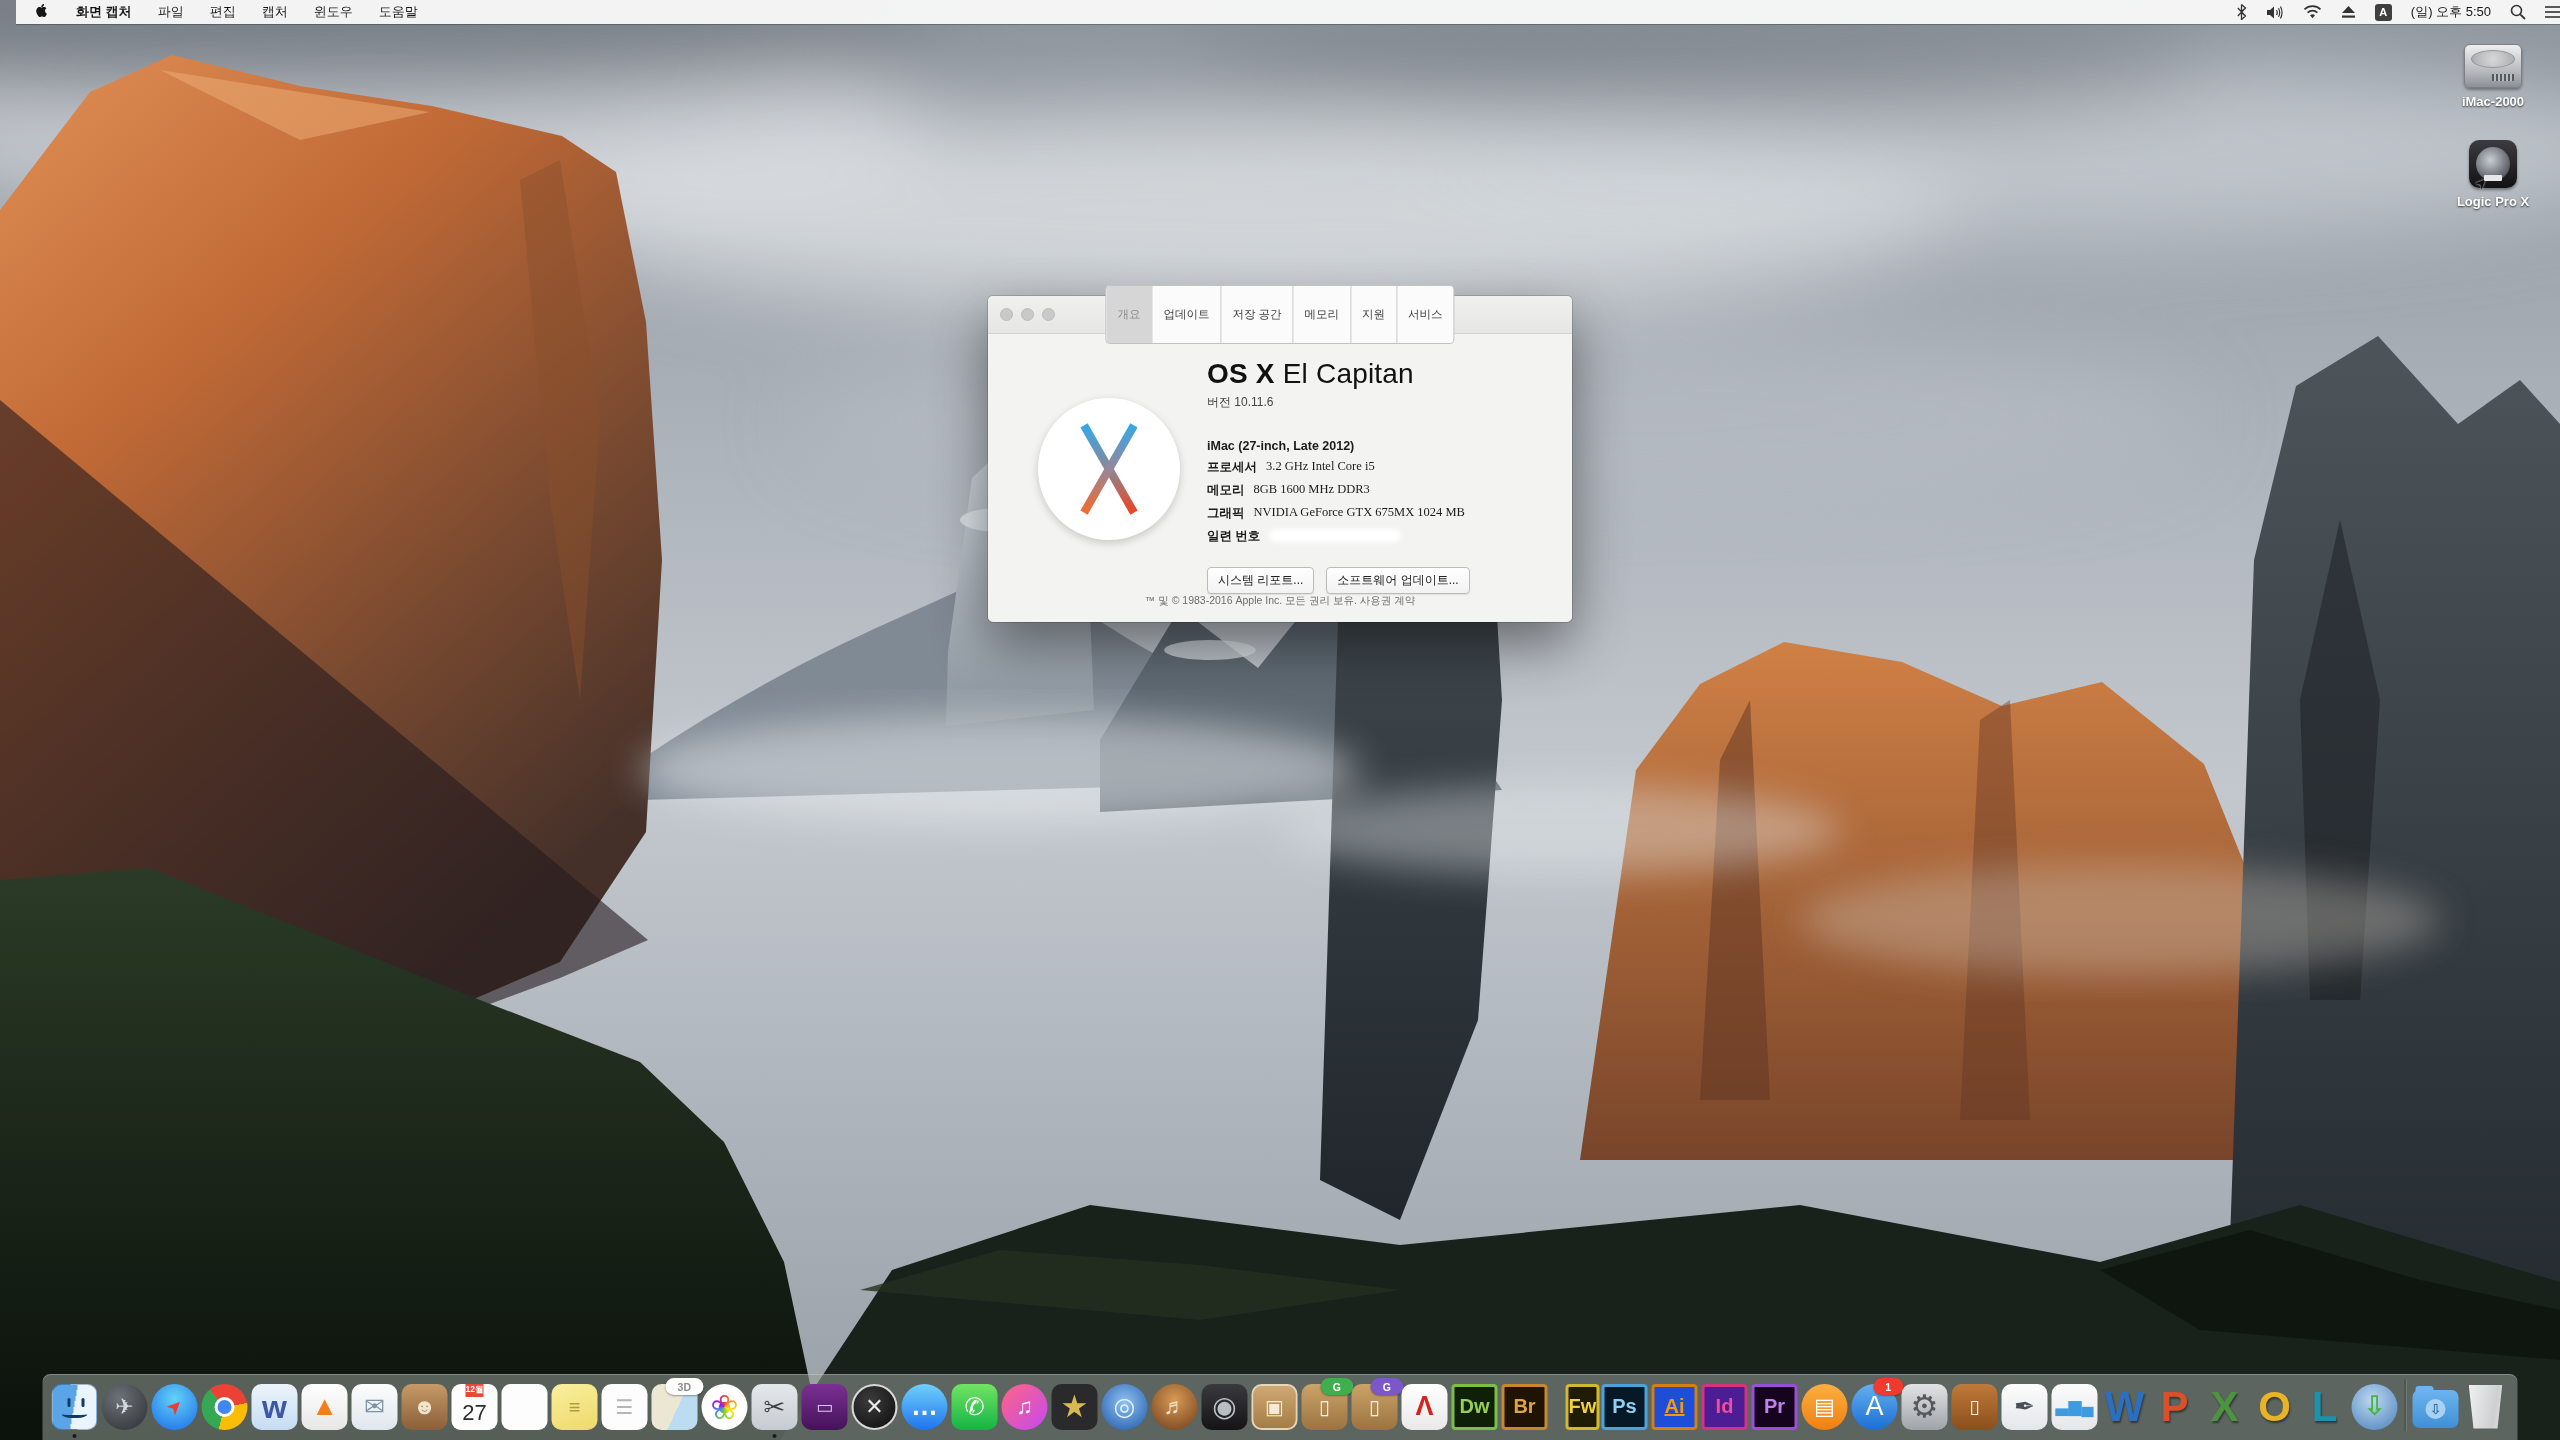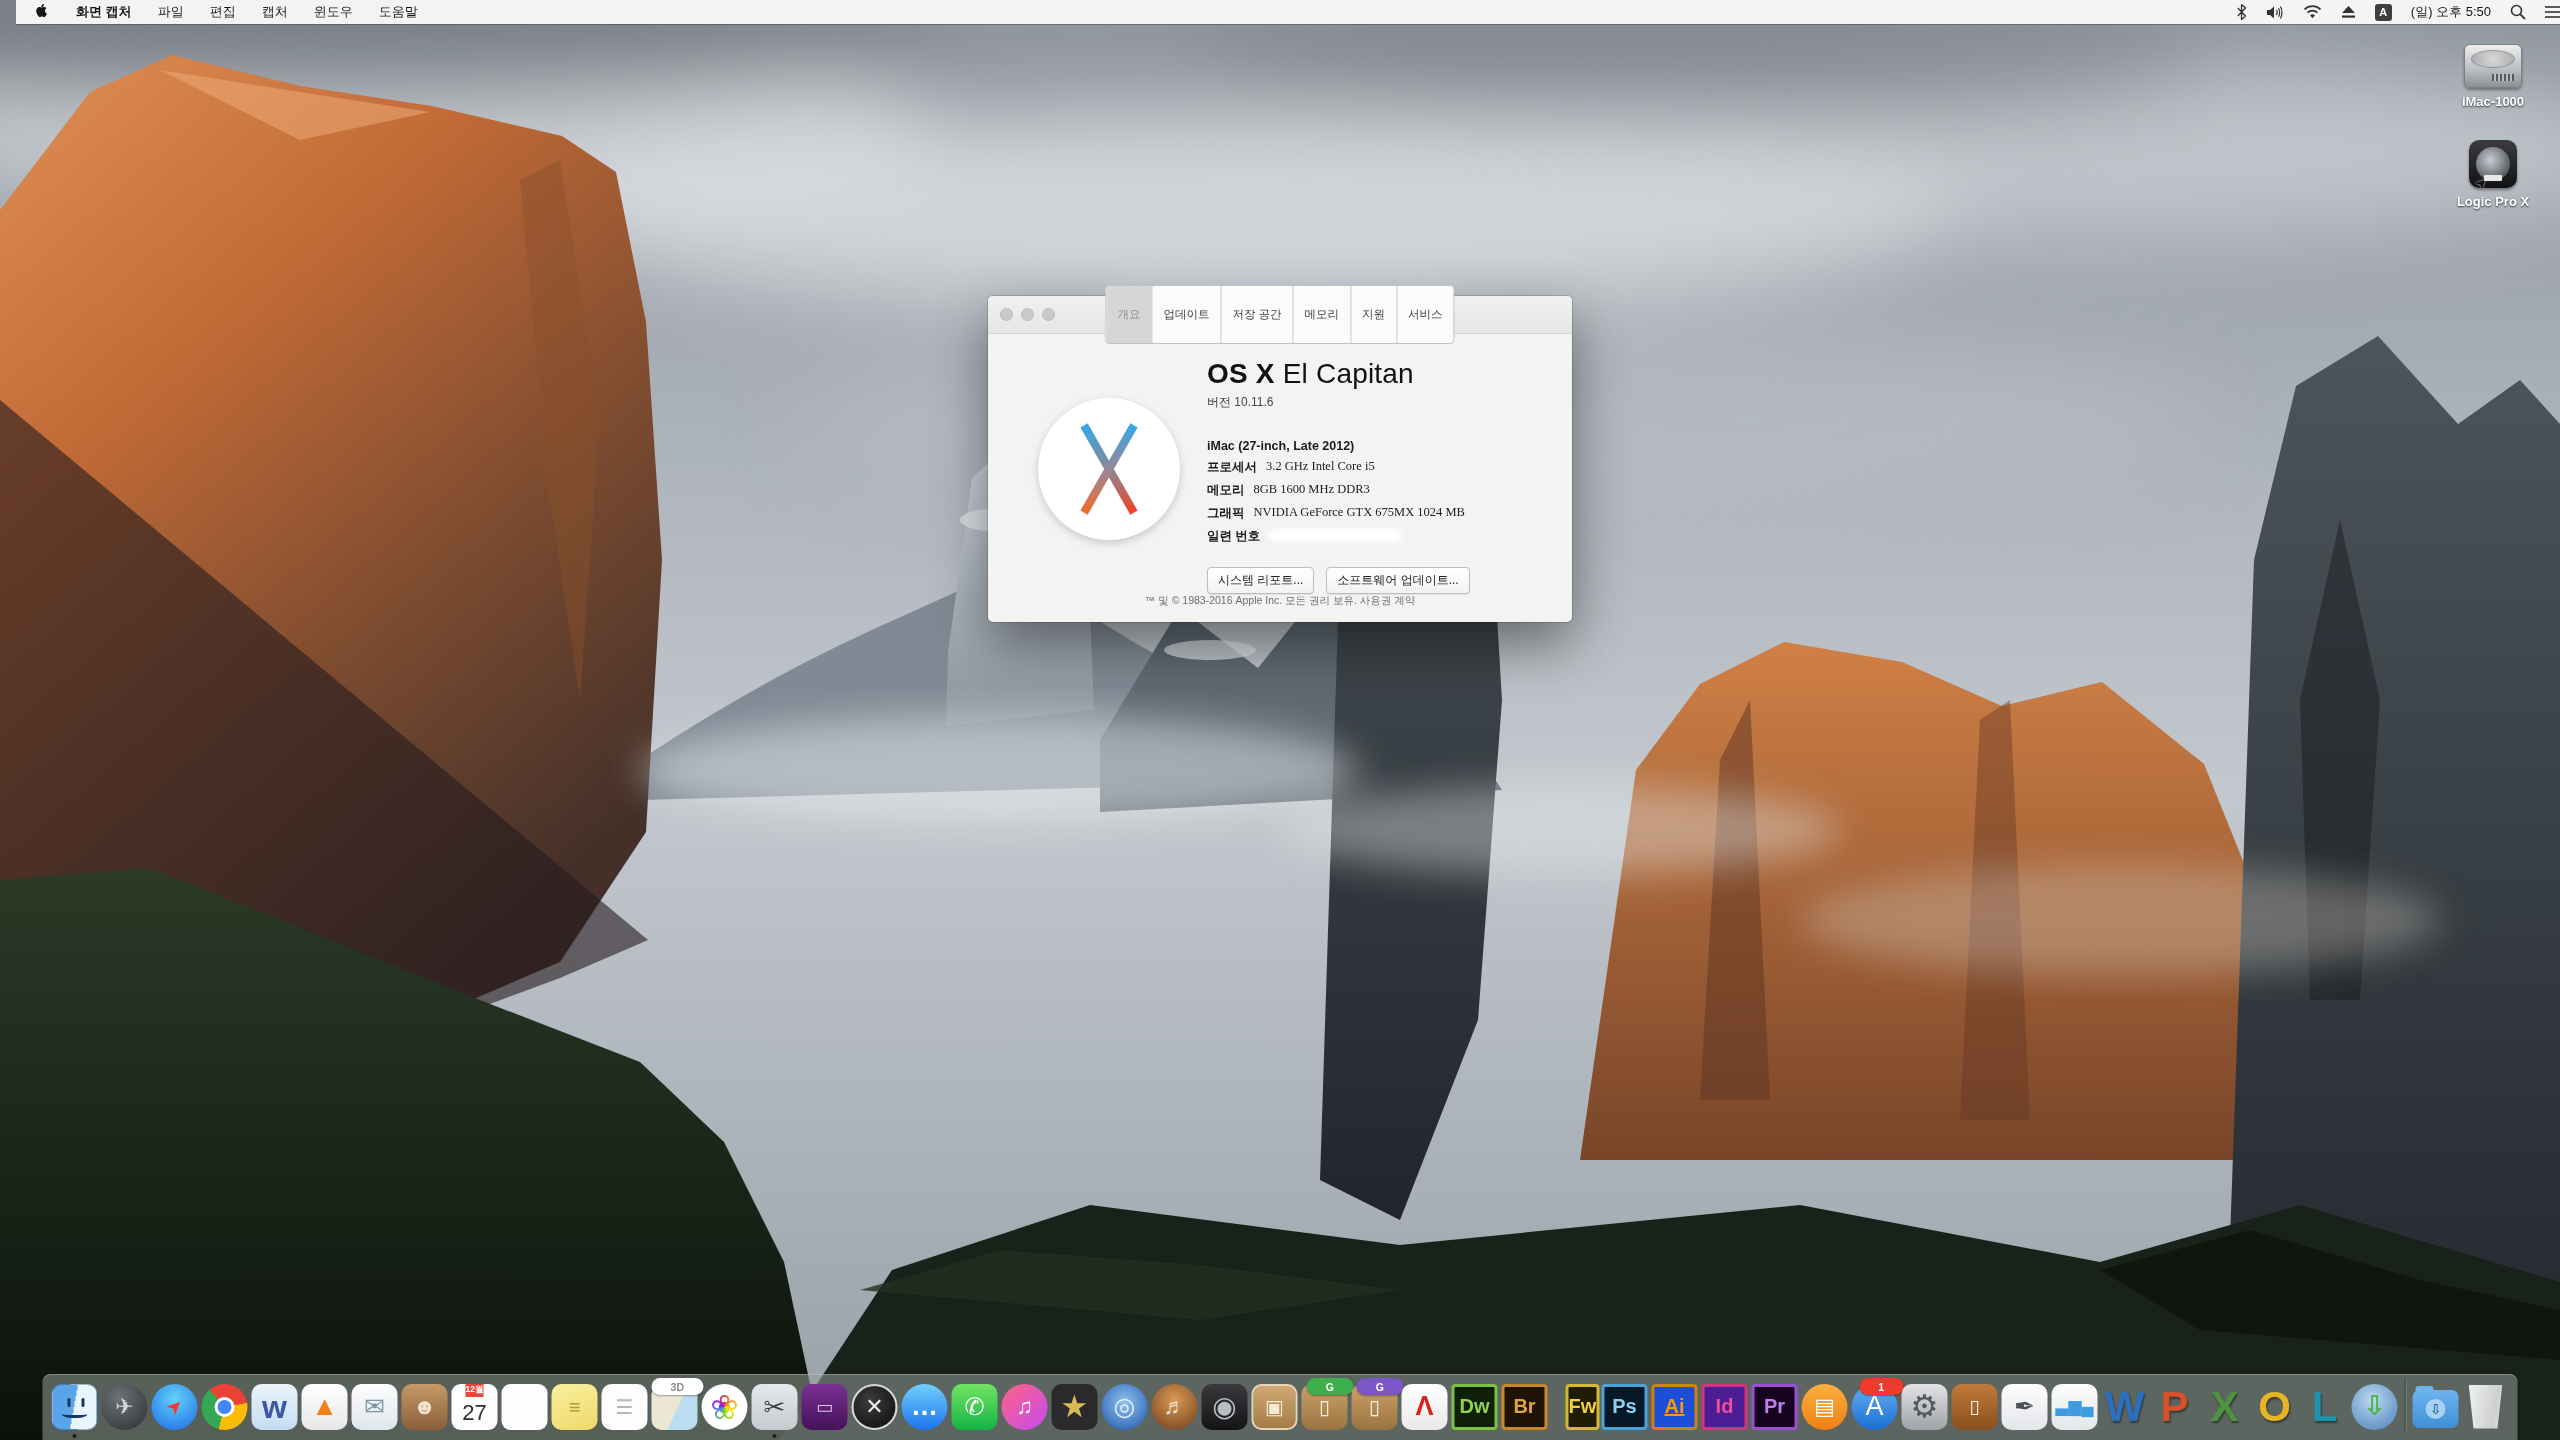--- a/index.html
+++ b/index.html
@@ -75,21 +75,21 @@
   .dock { position:absolute; bottom:0; left:50%; transform:translateX(-50%); z-index:40;
     display:flex; align-items:flex-end; padding:5px 7px 9px; background:rgba(150,158,153,.55);
     border-radius:8px 8px 0 0; box-shadow:inset 0 1px 0 rgba(255,255,255,.25); }
   .di { width:49px; height:49px; margin:0 .5px; position:relative; display:flex;
     align-items:center; justify-content:center; flex:none; cursor:default; }
   .di .face { width:46px; height:46px; display:flex; align-items:center; justify-content:center; position:relative; }
   .shape-rounded { border-radius:10px; } .shape-circle { border-radius:50%; }
   .di .glyph { line-height:1; }
   .di.running::after { content:""; position:absolute; bottom:-7px; left:50%; transform:translateX(-50%);
     width:4px; height:4px; border-radius:50%; background:#1a1a1a; }
-  .di .badge { position:absolute; top:-4px; right:-4px; min-width:17px; height:17px; padding:0 19px;
+  .di .badge { position:absolute; top:-4px; right:-4px; min-width:17px; height:17px; padding:0 12px;
     border-radius:9px; font-size:10.5px; font-weight:700; display:flex; align-items:center; justify-content:center;
     box-shadow:0 1px 2px rgba(0,0,0,.35); }
   .dock-sep { width:1px; height:52px; margin:0 5px; background:rgba(40,45,42,.45);
     box-shadow:1px 0 0 rgba(255,255,255,.25); flex:none; }
   
   .face-finder { border-radius:10px; background:linear-gradient(100deg,#5aa5e8 0 49%, #eaf4fc 49%);
     border:1px solid rgba(20,60,110,.35); }
   .face-finder .eye { position:absolute; top:13px; width:3px; height:9px; background:#123a66; border-radius:2px; }
   .face-finder .e1 { left:15px; } .face-finder .e2 { left:29px; }
   .face-finder .smile { position:absolute; left:9px; right:9px; bottom:11px; height:10px;
@@ -267,21 +267,21 @@
             <line x1="0" y1="7" x2="17" y2="7"></line>
             <line x1="0" y1="12" x2="17" y2="12"></line>
           </g>
         </svg>
       </span>
   </div>
 </div>
 
 <div class="desktop-icon" style="left:2438px; top:44px;">
   <div class="hdd"></div>
-  <div class="label">iMac-1000</div>
+  <div class="label">iMac-2000</div>
 </div>
 <div class="desktop-icon" style="left:2438px; top:140px;">
   <div class="logic-icon">
     <span class="alias-arrow">➤</span>
   </div>
   <div class="label">Logic Pro X</div>
 </div>
 
 <div class="about-window">
   <div class="titlebar">

